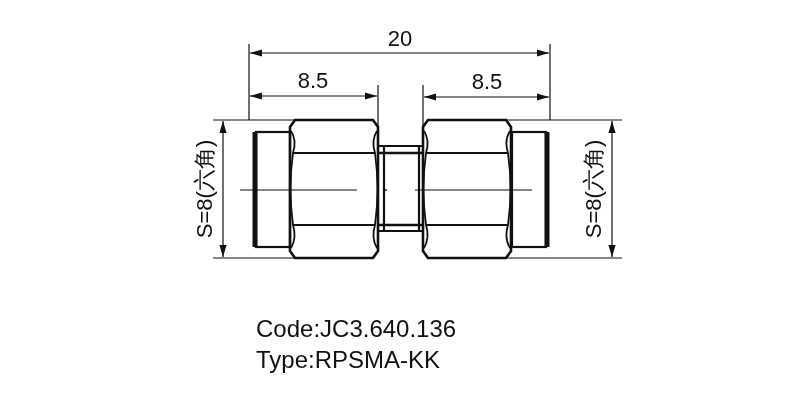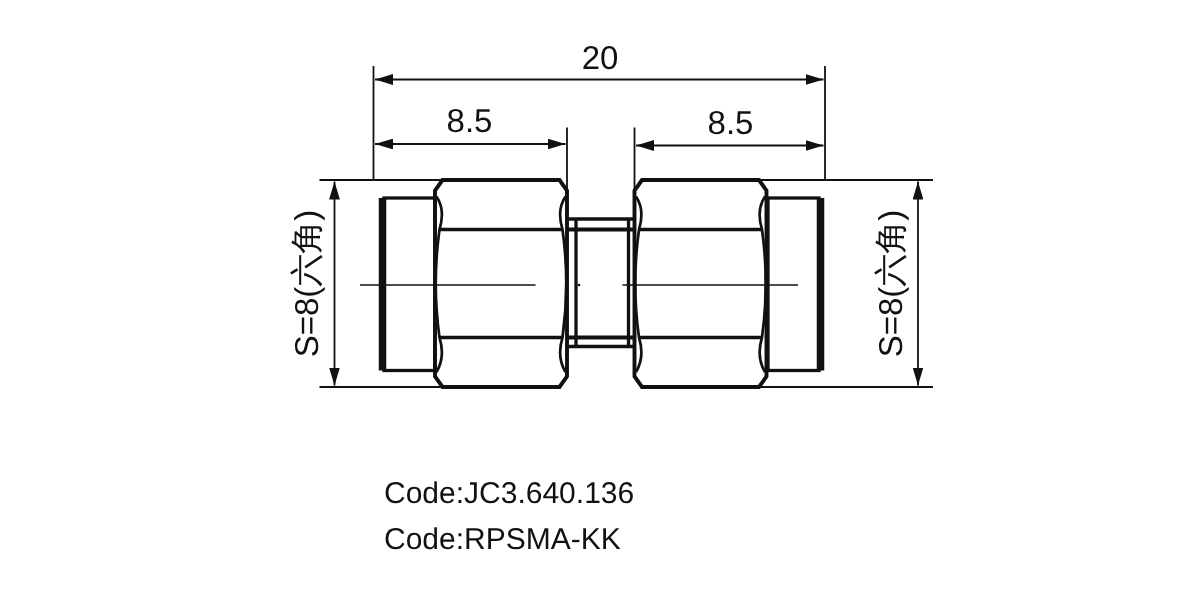--- a/index.html
+++ b/index.html
@@ -1,20 +1,20 @@
 <!DOCTYPE html>
 <html><head>
 <meta charset="utf-8">
 <style>
   html, body { margin:0; padding:0; background:#ffffff; }
   body { width:800px; height:400px; position:relative; overflow:hidden; font-family:"Liberation Sans", sans-serif; }
   #drawing { position:absolute; left:0; top:0; width:800px; height:400px; }
   .dimtext { font-family:"Liberation Sans", sans-serif; font-size:22px; fill:#111; }
   .vtext { font-family:"Liberation Sans", sans-serif; font-size:22px; fill:#111; }
-  .info { position:absolute; left:256px; font-size:20px; color:#111; line-height:30px; font-family:"Liberation Sans", sans-serif;text-align:center; }
+  .info { position:absolute; left:256px; font-size:24px; color:#111; line-height:30px; font-family:"Liberation Sans", sans-serif;text-align:center; }
   .info-code { top:314px; }
   .info-type { top:345px; }
 </style>
 </head>
 <body>
 
 <svg id="drawing" viewBox="0 0 800 400" xmlns="http://www.w3.org/2000/svg">
   <defs>
     <marker id="arr" viewBox="0 0 10 6" refX="10" refY="3" markerWidth="10" markerHeight="6" orient="auto-start-reverse">
       <path d="M0,0 L10,3 L0,6 z" fill="#111"></path>
@@ -89,13 +89,13 @@
     <line x1="547" y1="132" x2="547" y2="247" stroke-width="5"></line>
   </g>
 
   <g stroke="#111" stroke-width="1">
     <line x1="240" y1="190" x2="357" y2="190"></line>
     <line x1="415" y1="190" x2="532" y2="190"></line>
   </g>
 </svg>
 
 <div class="info info-code">Code:JC3.640.136</div>
-<div class="info info-type">Code:RPSMA-KK</div>
+<div class="info info-type">Type:RPSMA-KK</div>
 
 </body></html>

